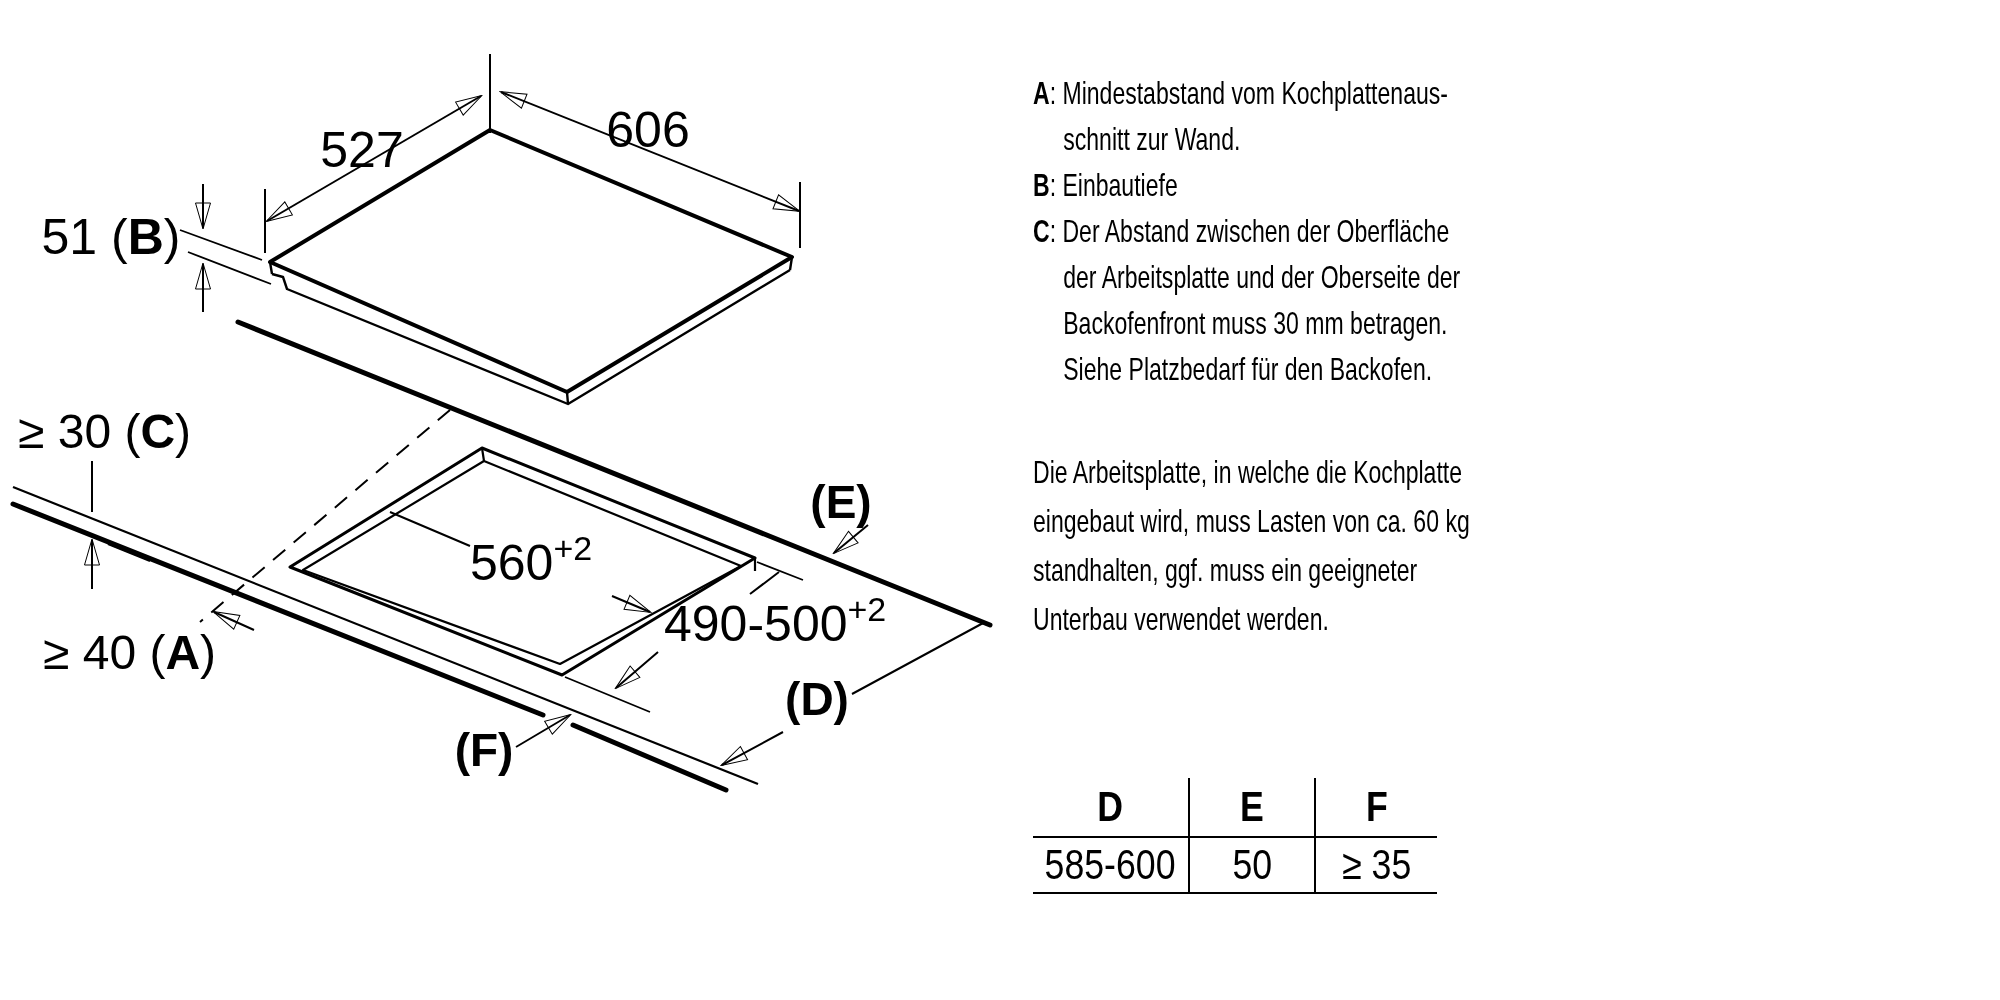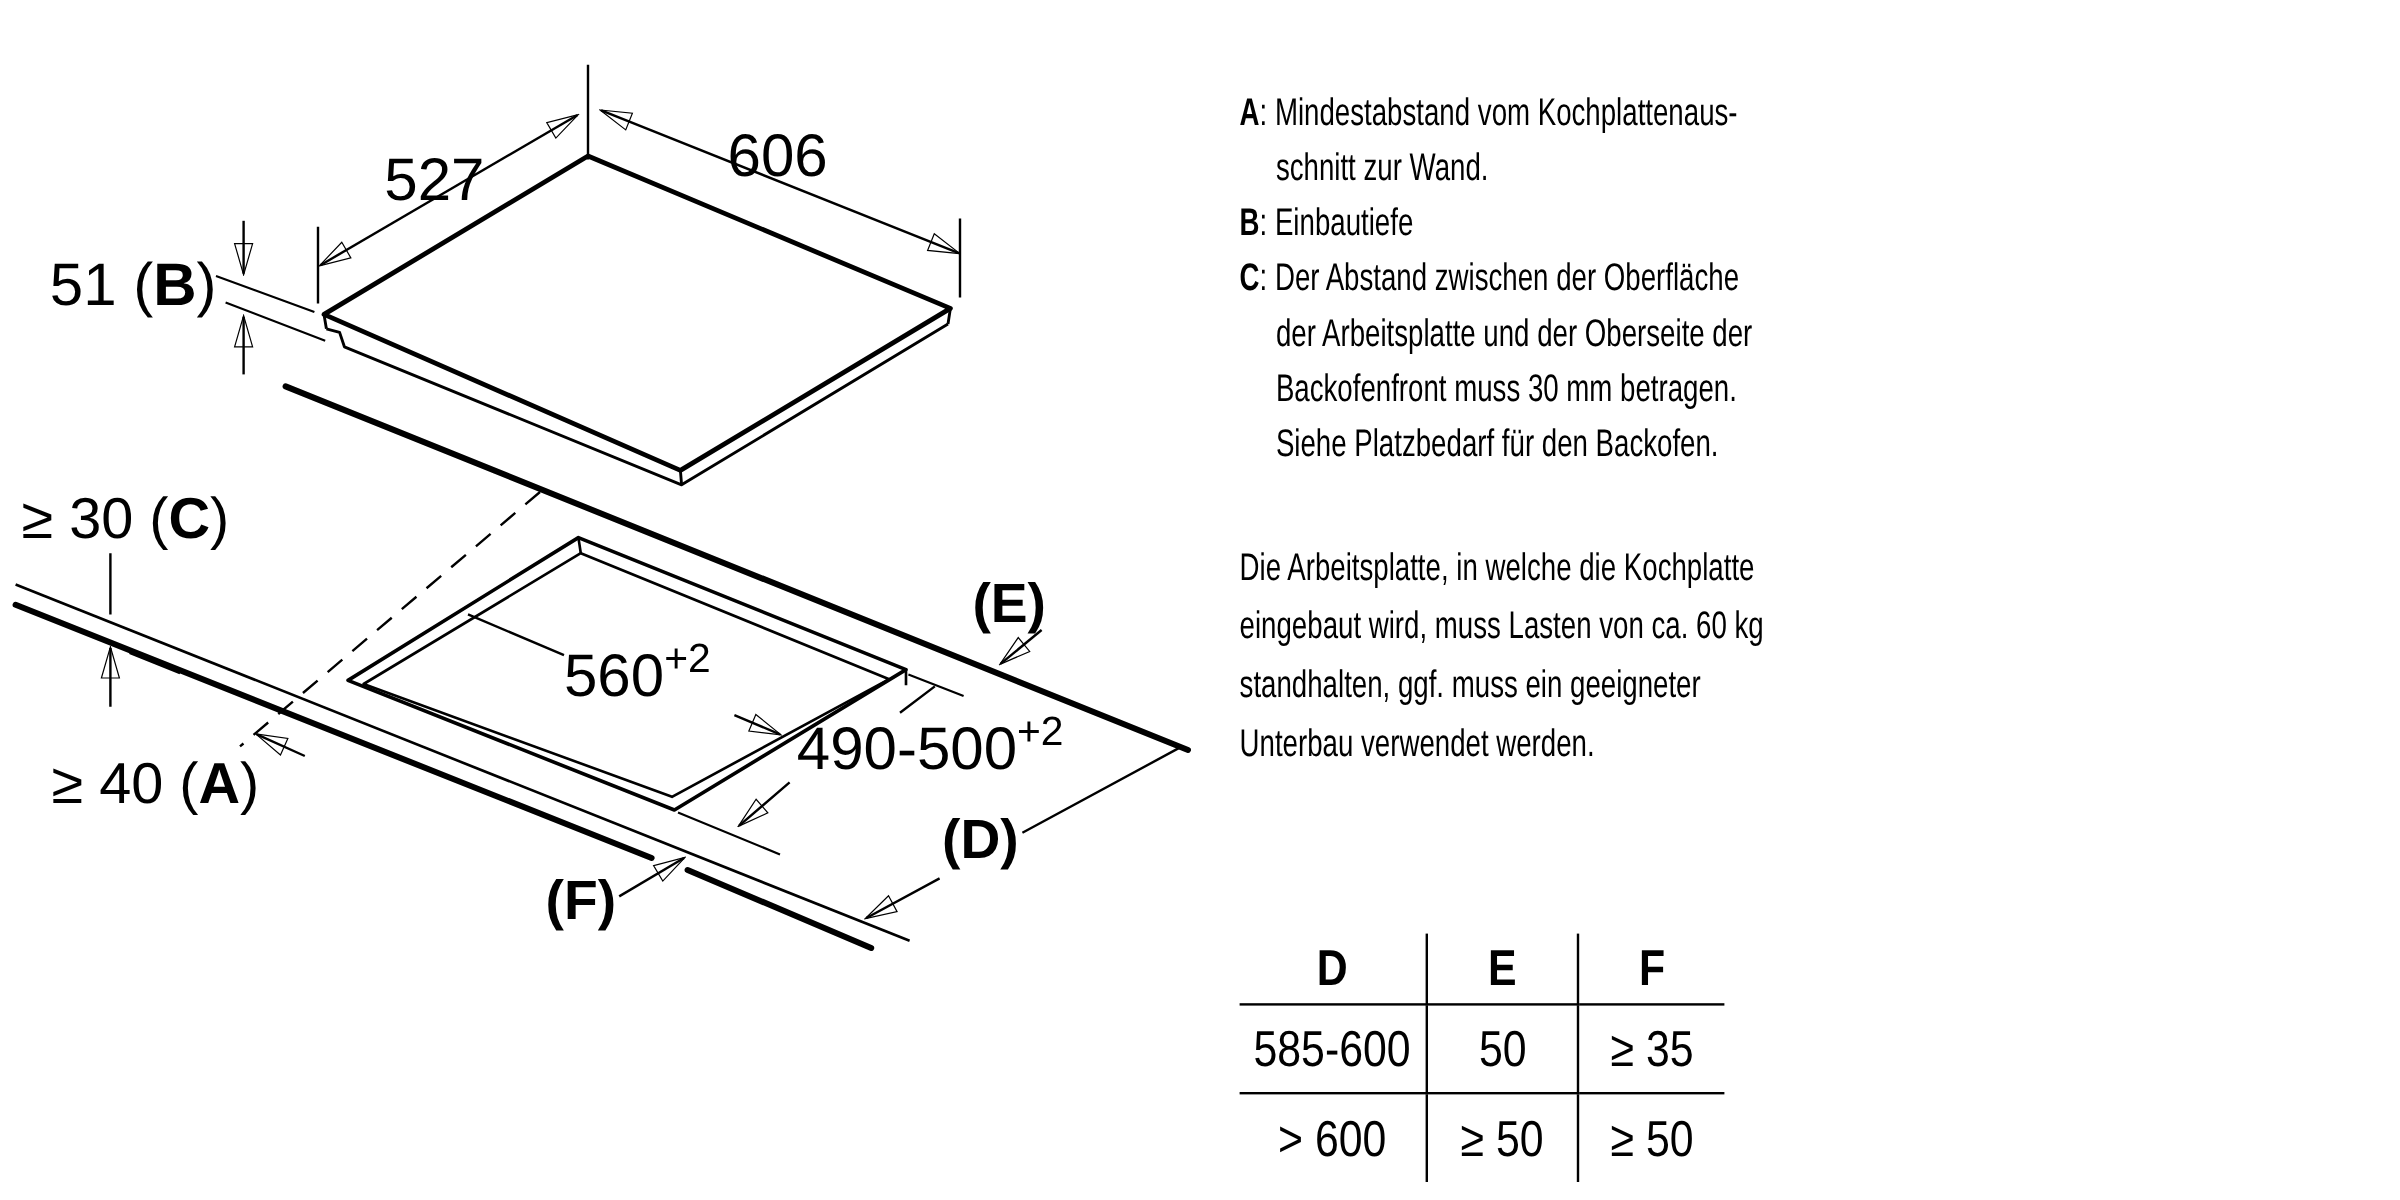--- a/index.html
+++ b/index.html
@@ -20,21 +20,21 @@
   .legend .lbl{font-weight:bold;}
   .note{position:absolute;left:1033px;top:448px;width:660px;font-size:32px;
         transform:scaleX(0.72);transform-origin:left top;}
   .note .ln{height:49px;line-height:49px;white-space:nowrap;}
   table.spec{position:absolute;left:1033px;top:778px;border-collapse:collapse;table-layout:fixed;}
   table.spec td,table.spec th{padding:0;text-align:center;vertical-align:middle;
         font-size:42px;font-weight:normal;white-space:nowrap;}
   table.spec .c1{width:155px;}
   table.spec .c2{width:124px;}
   table.spec .c3{width:121px;}
-  table.spec tr{height:74px;}
+  table.spec tr{height:56px;}
   table.spec tr.hd{height:59px;}
   table.spec tr.hd th{font-weight:bold;}
   table.spec .vr{border-right:2.5px solid #000;}
   table.spec tr.hd td,table.spec tr.hd th{border-bottom:2.5px solid #000;}
   table.spec tr.r1 td{border-bottom:2.5px solid #000;}
   .cnd{display:inline-block;transform:scaleX(0.85);transform-origin:center;}
 </style>
 </head>
 <body>
 
@@ -123,21 +123,16 @@
         <tr class="hd">
       <th class="c1 vr"><span class="cnd">D</span></th>
       <th class="c2 vr"><span class="cnd">E</span></th>
       <th class="c3"><span class="cnd">F</span></th>
     </tr>
     <tr class="r1">
       <td class="c1 vr"><span class="cnd">585-600</span></td>
       <td class="c2 vr"><span class="cnd">50</span></td>
       <td class="c3"><span class="cnd">≥ 35</span></td>
     </tr>
-    <tr class="r2">
-      <td class="c1 vr"><span class="cnd">&gt; 600</span></td>
-      <td class="c2 vr"><span class="cnd">≥ 50</span></td>
-      <td class="c3"><span class="cnd">≥ 50</span></td>
-    </tr>
   </tbody>
     </table>
 
 </div>
 
 </body></html>

